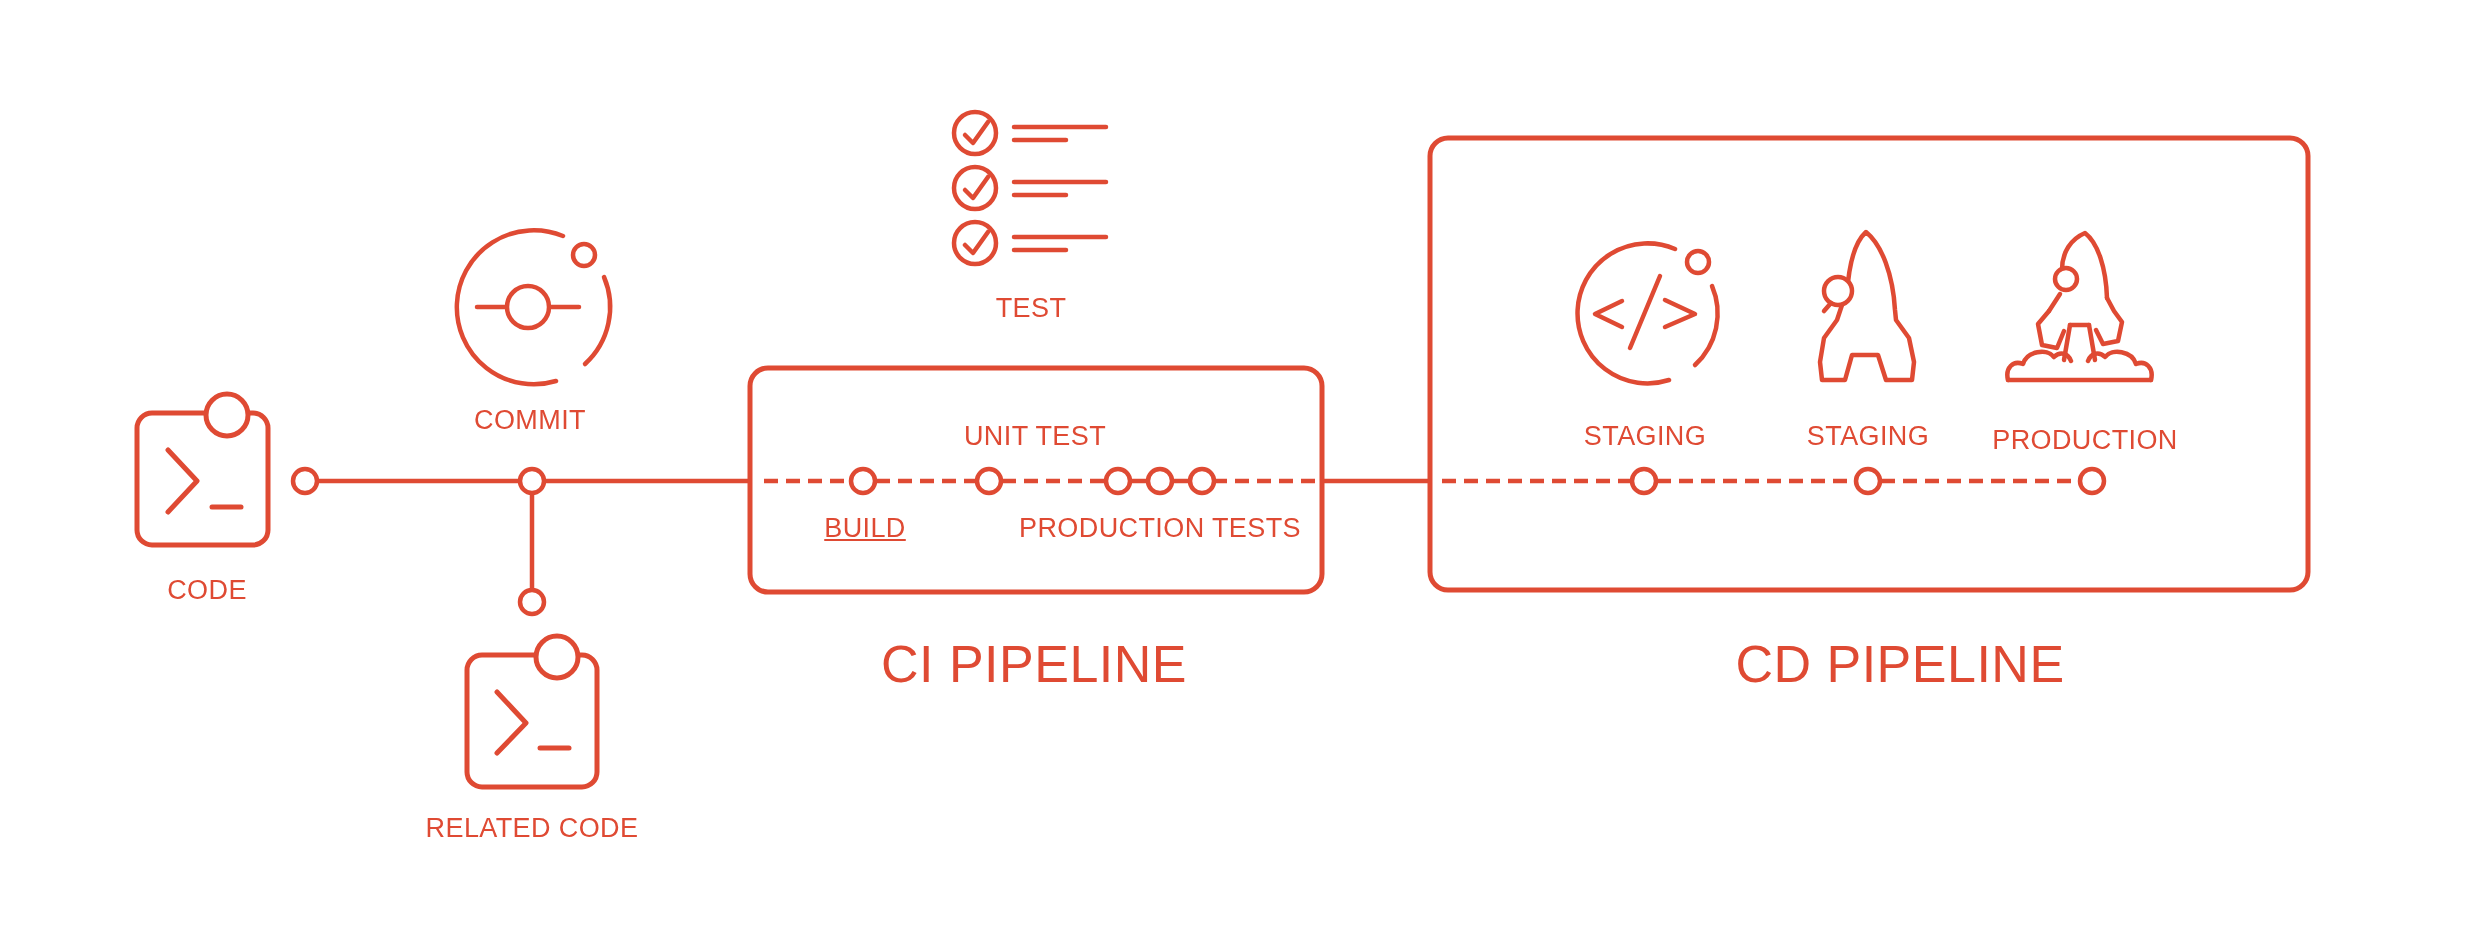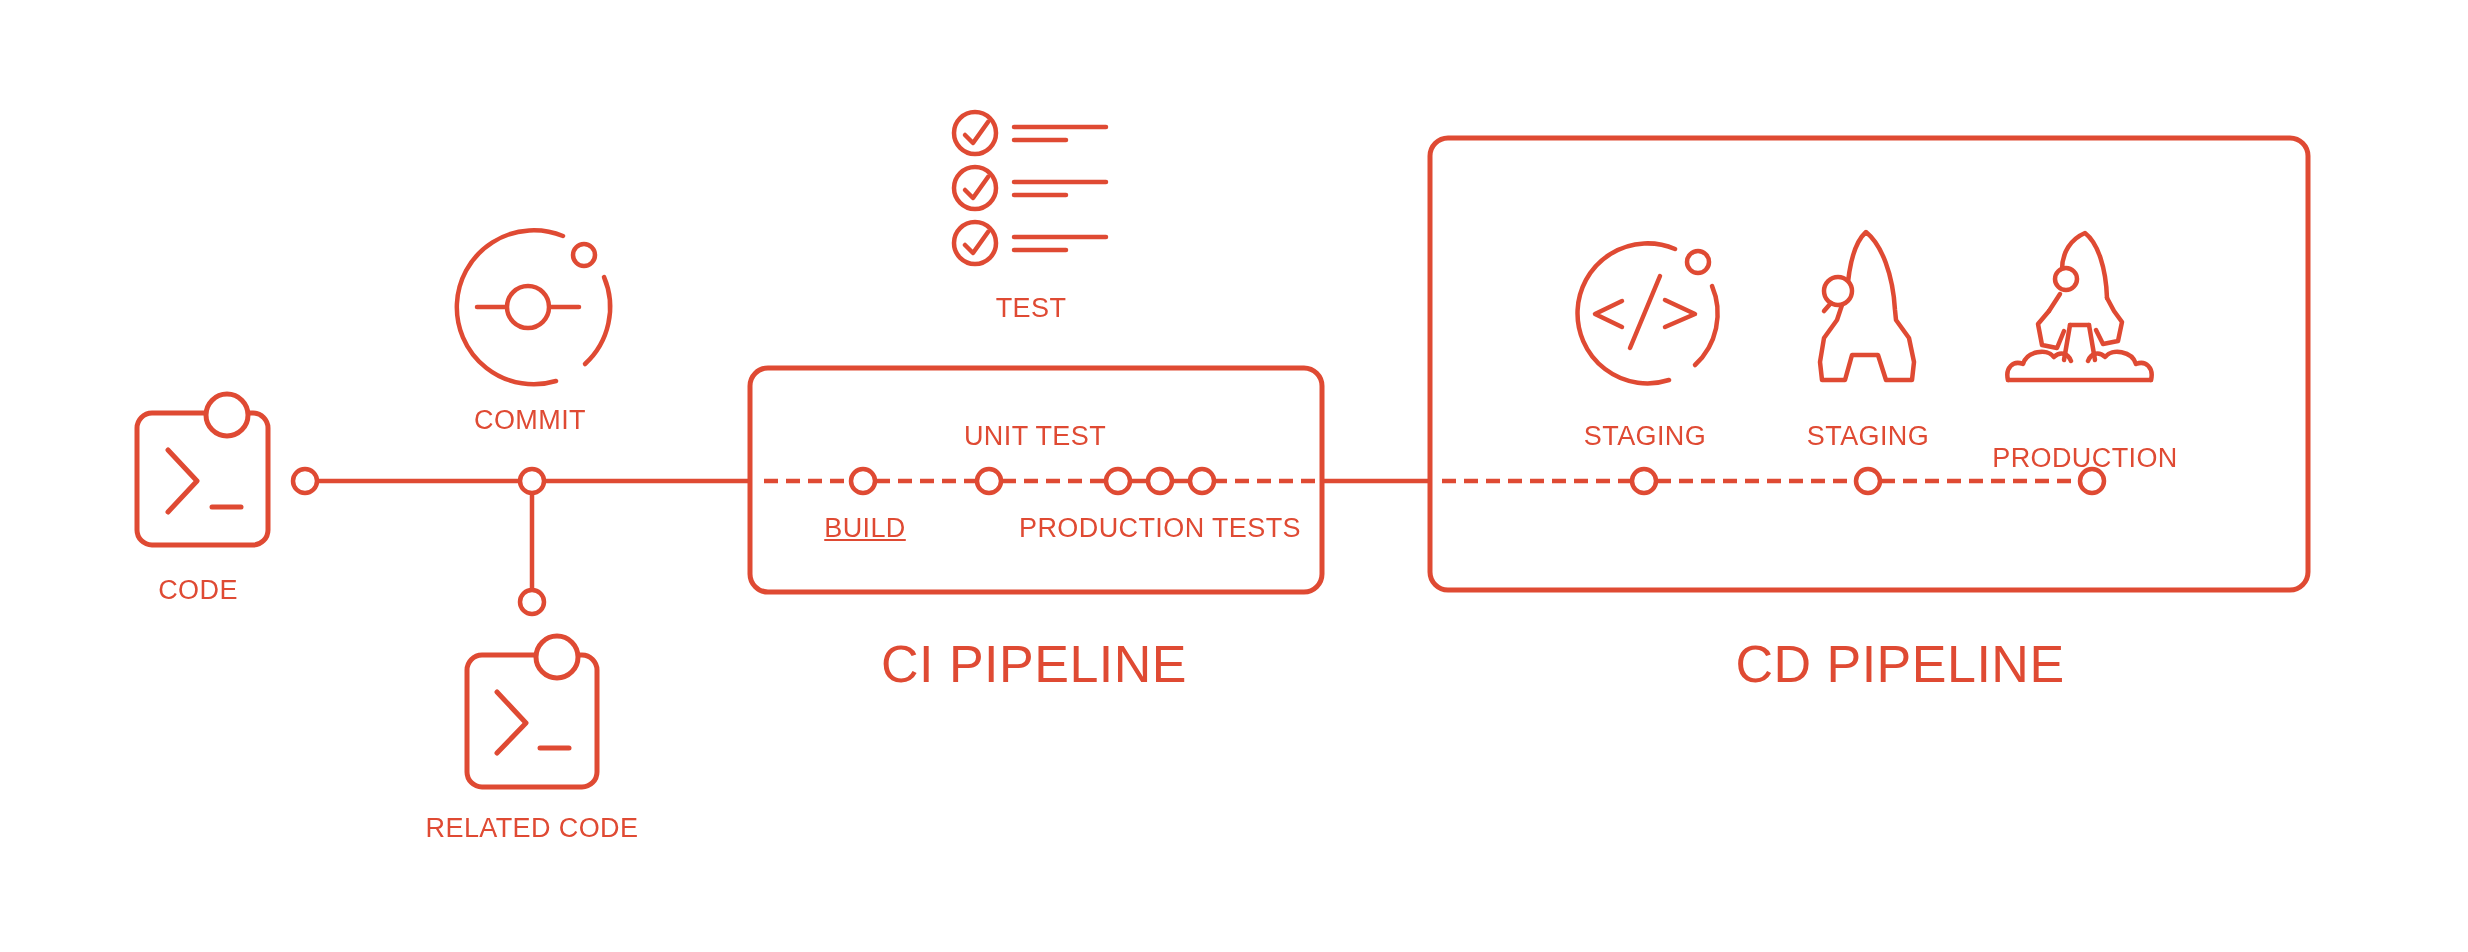--- a/index.html
+++ b/index.html
@@ -162,28 +162,28 @@
         C 2027,351 2047,348 2054,357
         C 2060,351 2068,353 2071,361
         M 2088,361
         C 2091,353 2099,351 2105,357
         C 2112,348 2132,351 2136,364
         C 2146,360 2154,368 2151,380"></path>
       <line class="st round" x1="2008" y1="380" x2="2151" y2="380"></line>
     </g>
   </svg>
 
-  <div class="label" style="left:198px; top:576px;">CODE</div>
+  <div class="label" style="left:207px; top:576px;">CODE</div>
   <div class="label" style="left:530px; top:406px;">COMMIT</div>
   <div class="label" style="left:532px; top:814px;">RELATED CODE</div>
   <div class="label" style="left:1031px; top:294px;text-align:right;">TEST</div>
 
   <div class="label" style="left:865px; top:514px;text-decoration:underline;">BUILD</div>
   <div class="label" style="left:1000px; top:422px;margin-left:35px;">UNIT TEST</div>
   <div class="label" style="left:1160px; top:514px;">PRODUCTION TESTS</div>
 
   <div class="label" style="left:1645px; top:422px;">STAGING</div>
   <div class="label" style="left:1868px; top:422px;">STAGING</div>
-  <div class="label" style="left:2085px; top:444px;">PRODUCTION</div>
+  <div class="label" style="left:2085px; top:426px;">PRODUCTION</div>
 
   <div class="title" style="left:1034px; top:636px;">CI PIPELINE</div>
   <div class="title" style="left:1900px; top:636px;">CD PIPELINE</div>
 </div>
 
 </body></html>

